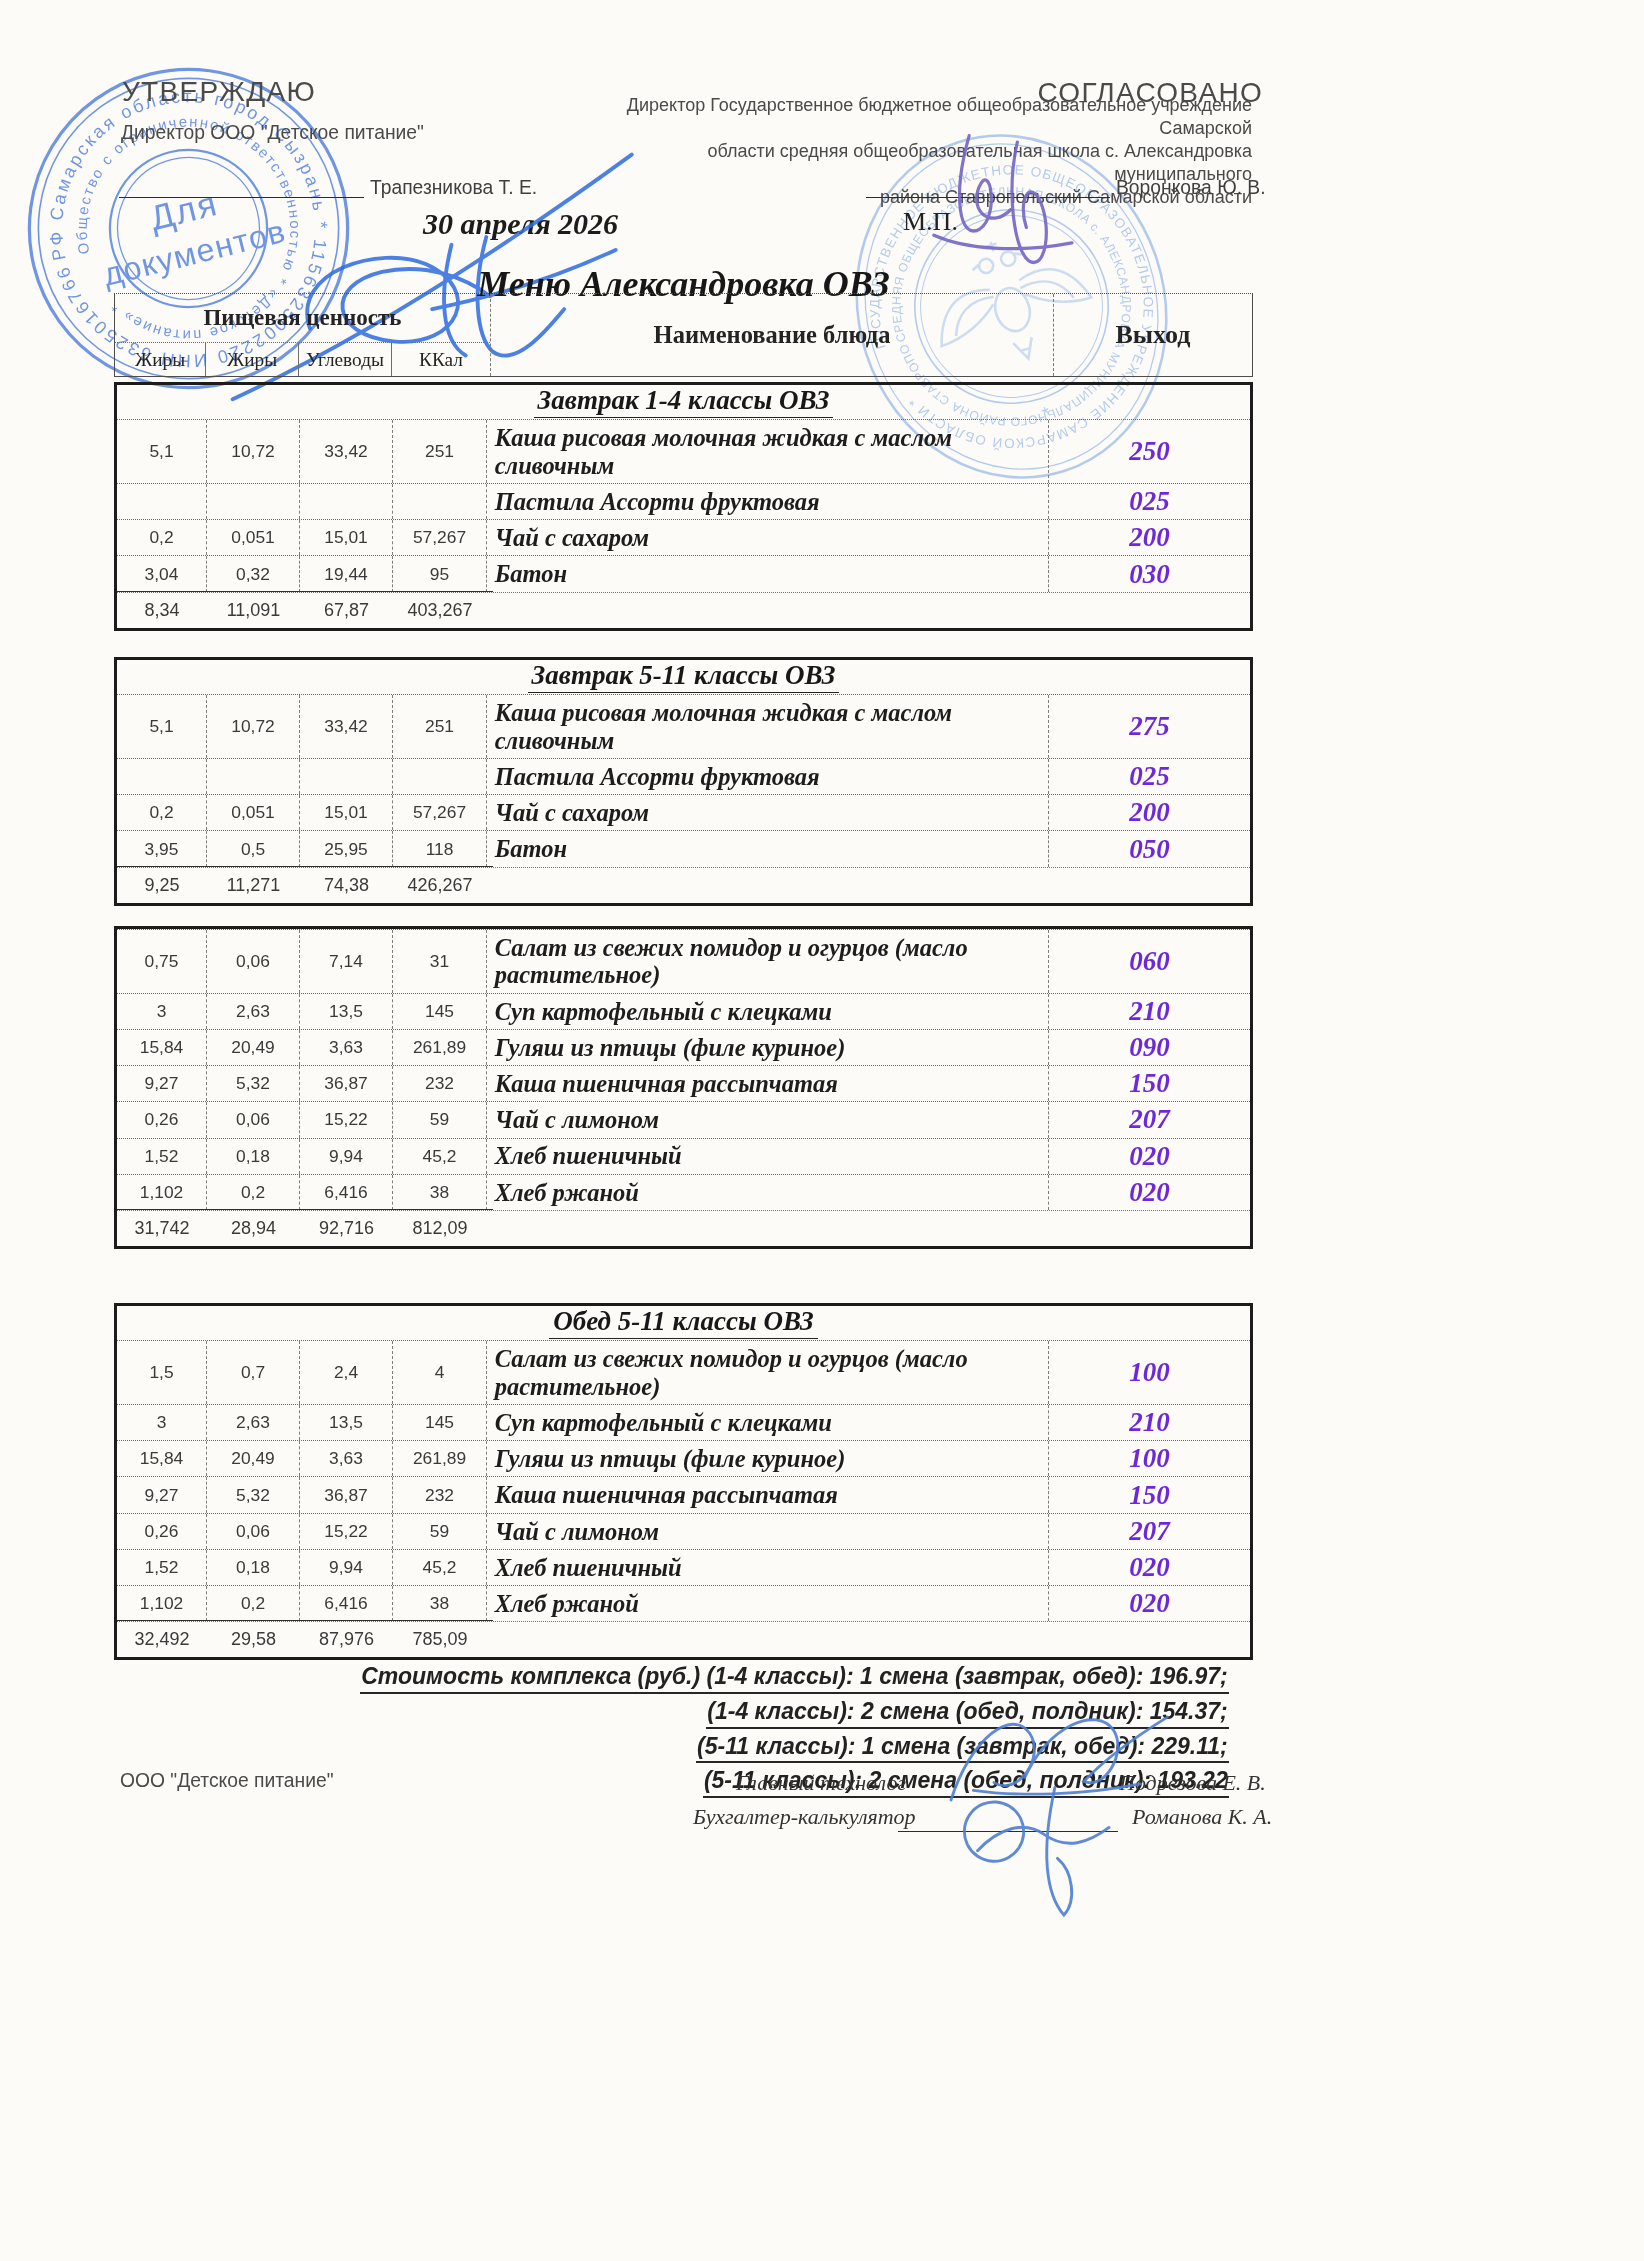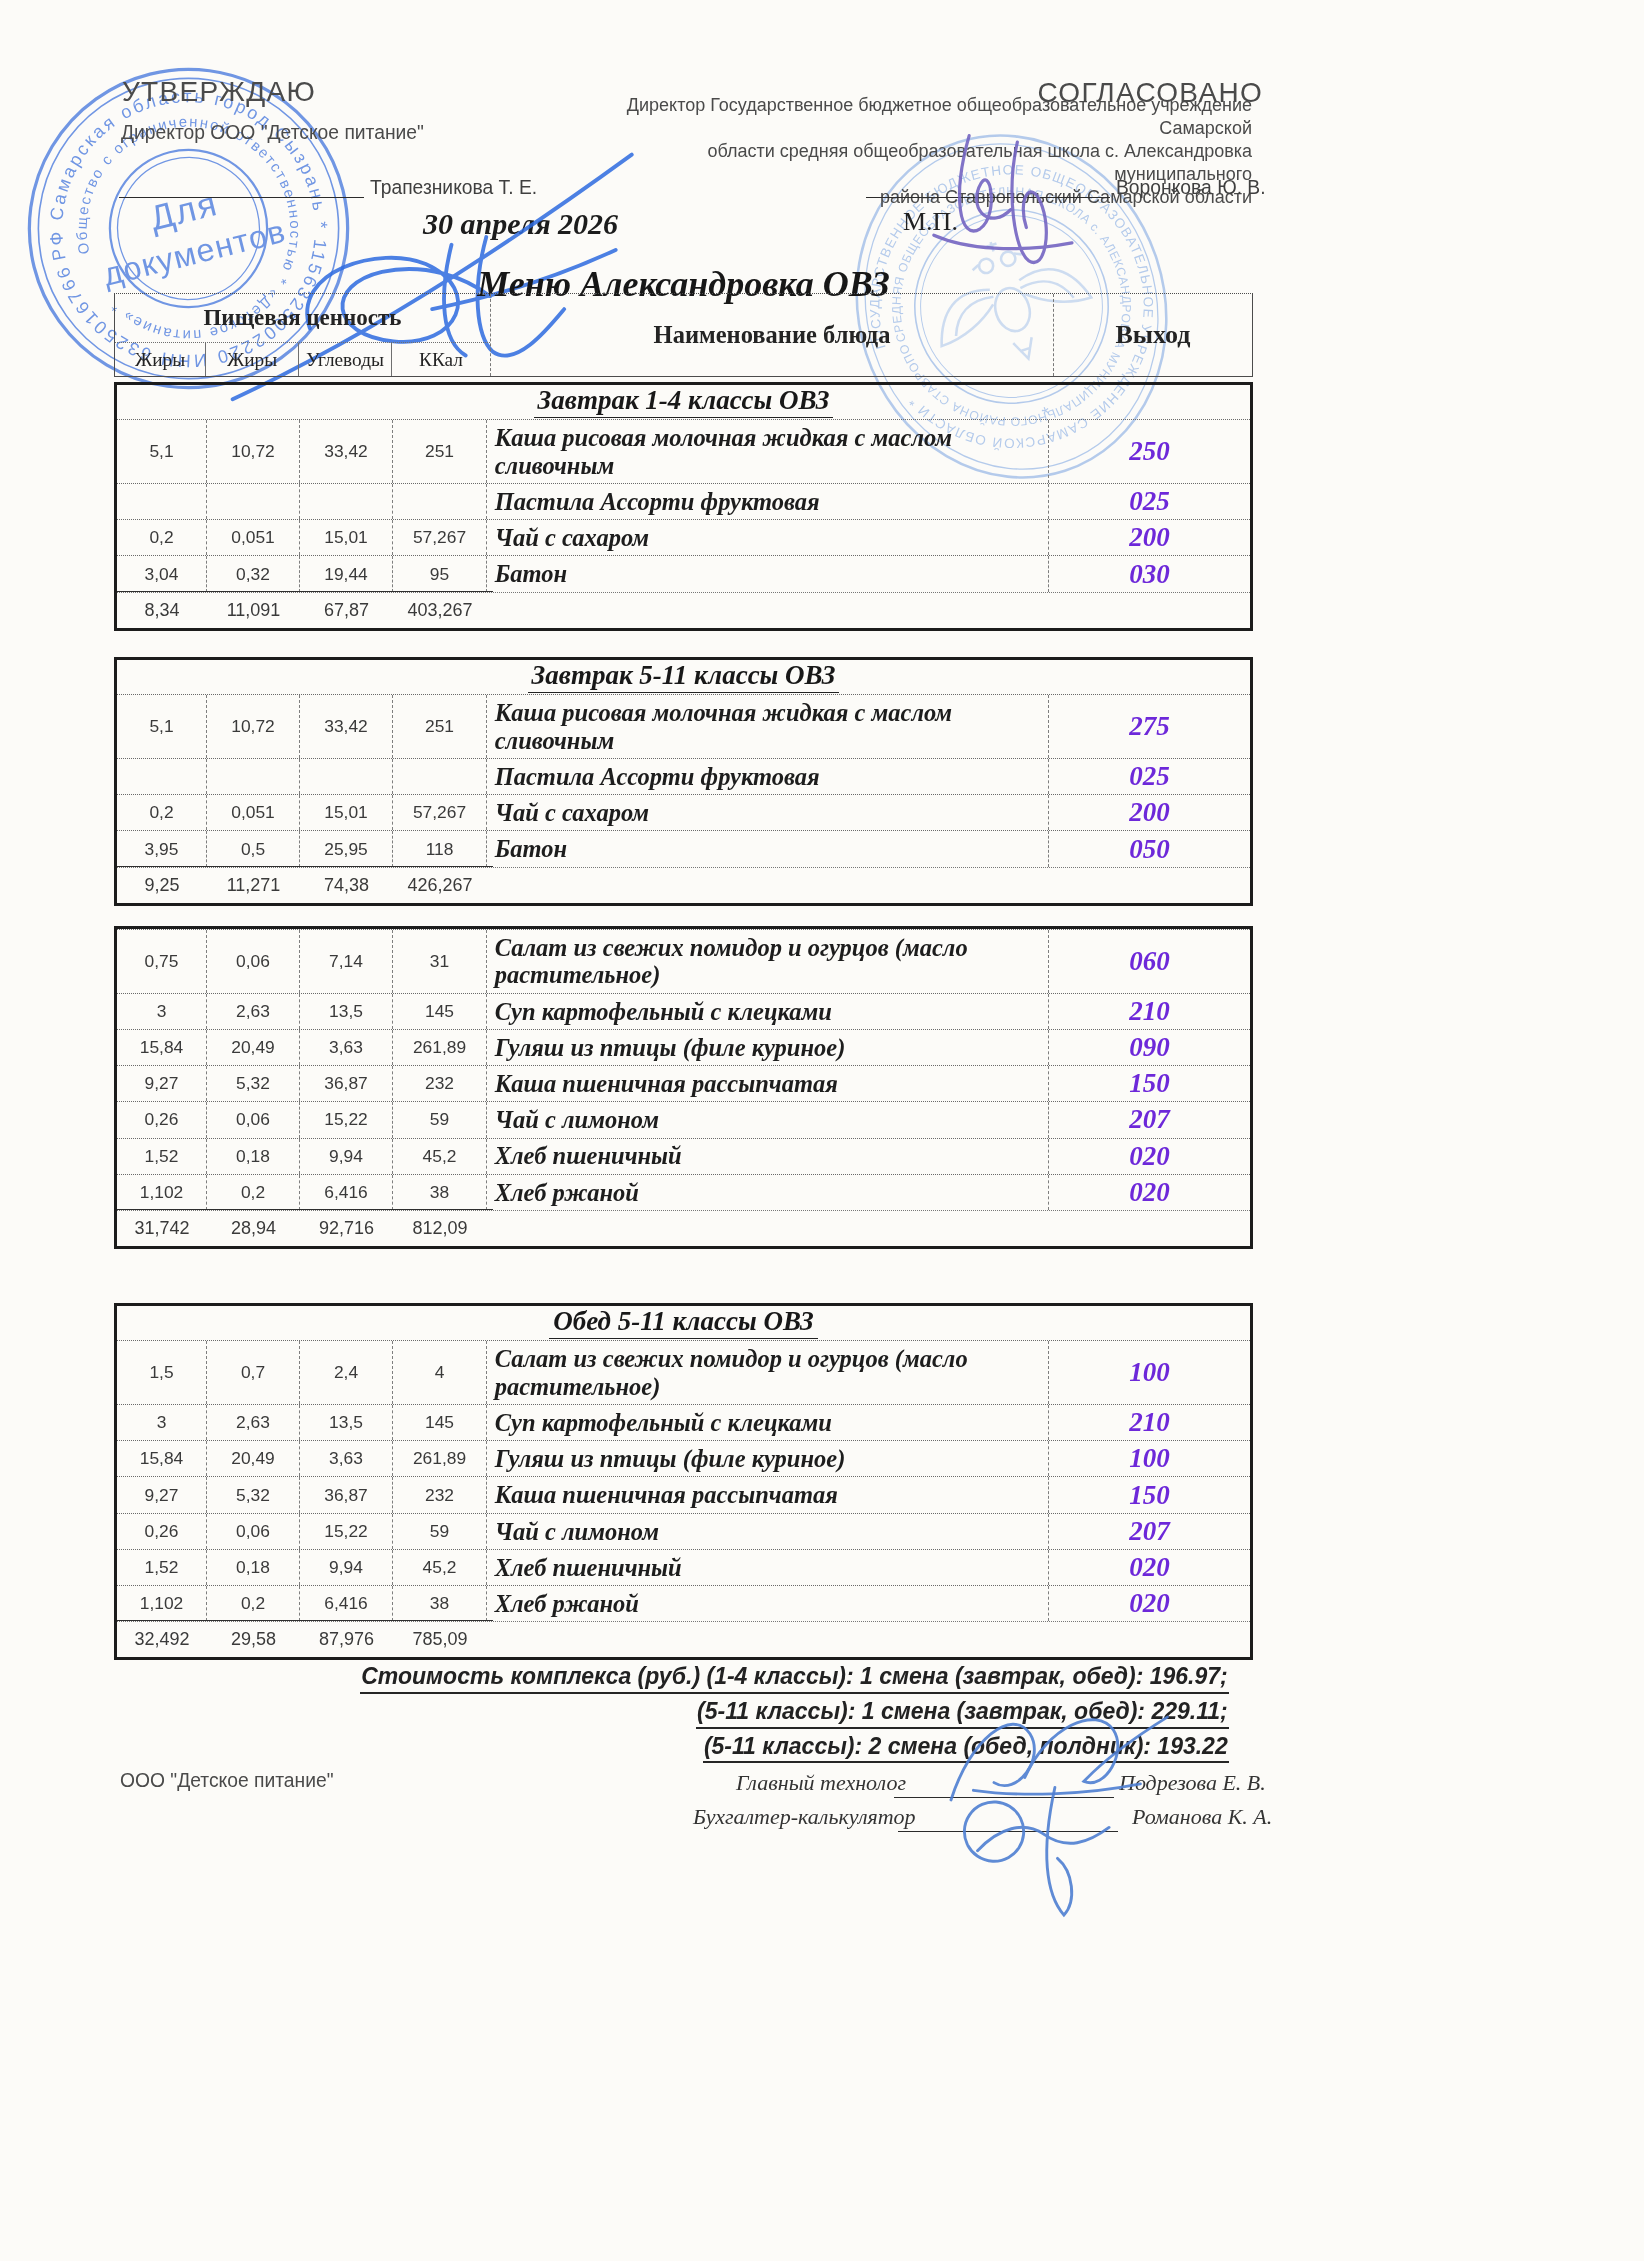--- a/index.html
+++ b/index.html
@@ -404,20 +404,21 @@
       <div>32,492</div>
       <div>29,58</div>
       <div>87,976</div>
       <div>785,09</div>
       <div></div>
     </div>
   </div>
 
   <div class="abs costs">
     <div class="cost-line">Стоимость комплекса (руб.) (1-4 классы): 1 смена (завтрак, обед): 196.97;</div>
+    <div class="cost-line">(1-4 классы): 2 смена (обед, полдник): 154.37;</div>
     <div class="cost-line">(5-11 классы): 1 смена (завтрак, обед): 229.11;</div>
     <div class="cost-line">(5-11 классы): 2 смена (обед, полдник): 193.22</div>
   </div>
 
   <div class="abs f-company" style="left:120px;top:1770px;">ООО "Детское питание"</div>
 
   <div class="abs f-label" style="left:736px;top:1770px;">Главный технолог</div>
   <div class="abs f-line" style="left:894px;top:1797px;width:220px;"></div>
   <div class="abs f-name" style="left:1119px;top:1770px;">Подрезова Е. В.</div>
 

